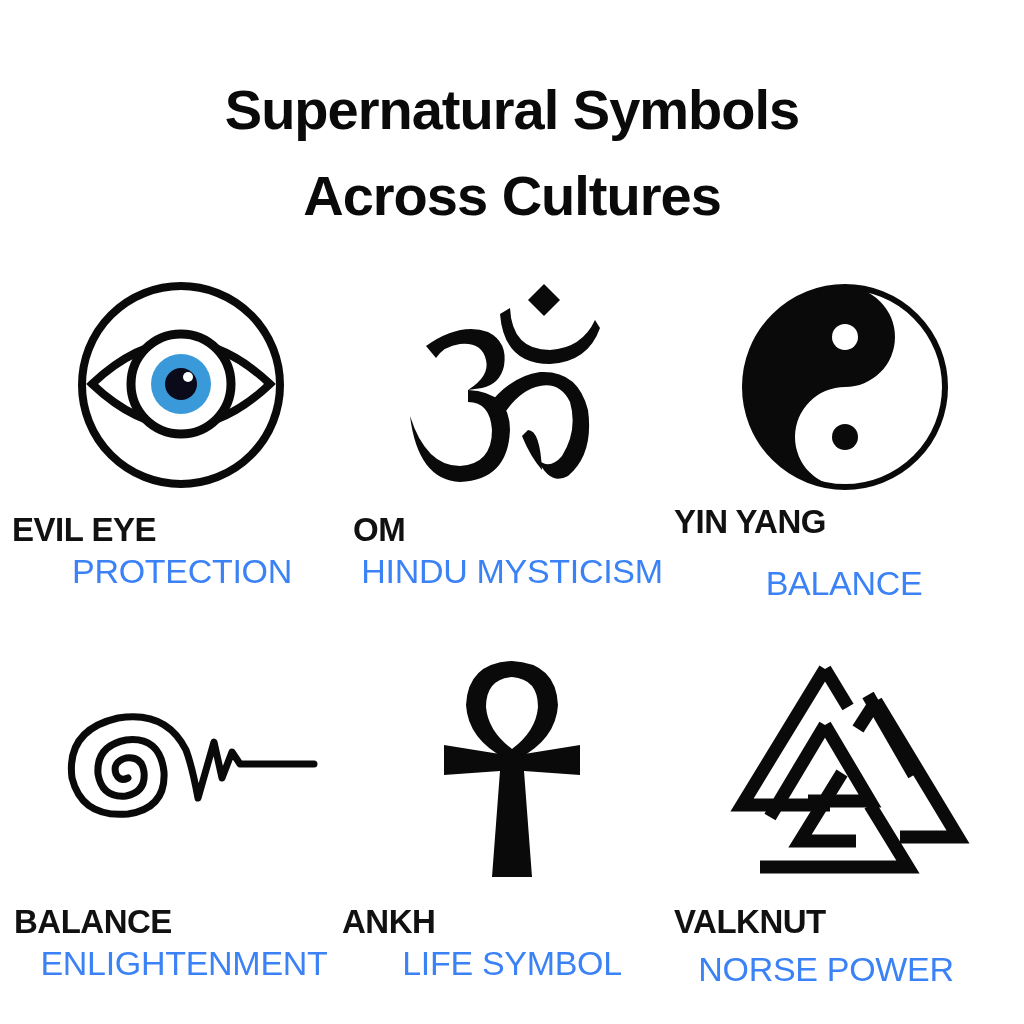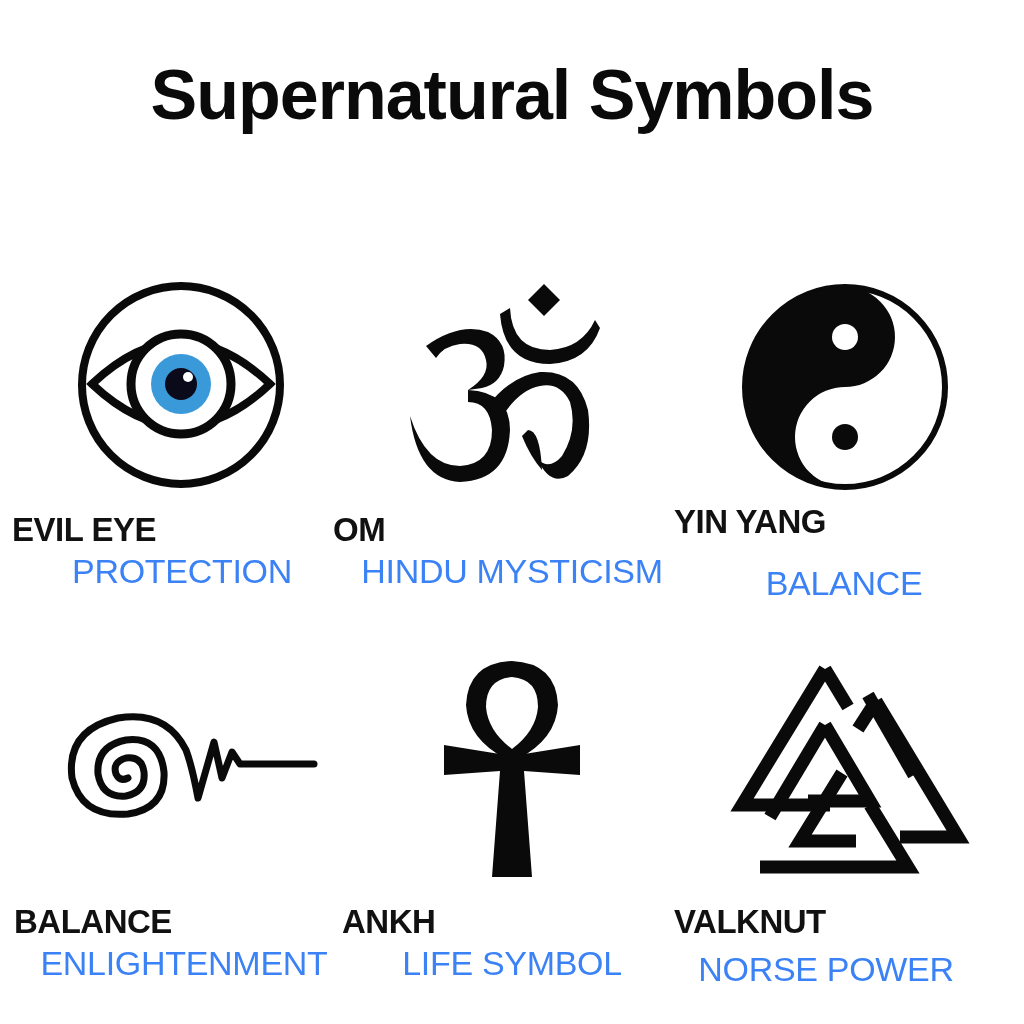--- a/index.html
+++ b/index.html
@@ -1,26 +1,27 @@
 <!DOCTYPE html>
 <html><head>
   <meta charset="utf-8">
   <style>
     html, body { margin: 0; padding: 0; background: #ffffff; }
     body { width: 1024px; height: 1024px; position: relative; overflow: hidden; font-family: "Liberation Sans", sans-serif; color: #111; }
-    .title { position: absolute; left: 0; width: 1024px; top: 52px; text-align: center; font-weight: bold; font-size: 70px; line-height: 86px; letter-spacing: -1px; color: #0a0a0a; }
+    .title { position: absolute; left: 0; width: 1024px; top: 67px; text-align: center; font-weight: bold; font-size: 56px; line-height: 86px; letter-spacing: -1px; color: #0a0a0a; }
     .icon { position: absolute; }
     .name { position: absolute; width: 340px; text-align: left; font-weight: bold; font-size: 33px; line-height: 36px; letter-spacing: -0.5px; color: #111; }
     .desc { position: absolute; width: 340px; text-align: center; font-size: 34px; line-height: 38px; color: #3b82f6; letter-spacing: -0.3px; }
   </style>
 </head>
 <body>
 
 <div class="title">
   <div>Supernatural Symbols</div>
+  <div>Across Cultures</div>
 </div>
 
 <div>
   <svg class="icon" style="left:76px;top:280px" width="210" height="210" viewBox="0 0 210 210">
     <circle cx="105" cy="105" r="99" fill="none" stroke="#0a0a0a" stroke-width="8"></circle>
     <path d="M16 104 Q105 20 194 104 Q105 188 16 104 Z" fill="#fff" stroke="#0a0a0a" stroke-width="8" stroke-linejoin="miter"></path>
     <circle cx="105" cy="104" r="50" fill="#fff" stroke="#0a0a0a" stroke-width="9"></circle>
     <circle cx="105" cy="104" r="30" fill="#3a9ad9"></circle>
     <circle cx="105" cy="104" r="16" fill="#0a0a1a"></circle>
     <circle cx="112" cy="97" r="5" fill="#fff"></circle>
@@ -36,21 +37,21 @@
 
     <path d="M110 28 Q112 70 150 70 Q182 68 195 40 L200 48 Q188 82 150 84 Q104 84 100 34 Z" fill="#0a0a0a"></path>
 
     <path d="M26 66 Q60 42 88 52 Q108 62 104 86 Q100 104 82 108 L68 110 Q90 96 86 80 Q82 62 60 64 Q44 66 36 78 Z" fill="#0a0a0a"></path>
 
     <path d="M68 110 Q110 112 110 150 Q108 200 60 202 Q18 200 10 136 Q26 186 60 186 Q92 184 92 150 Q90 122 68 122 Z" fill="#0a0a0a"></path>
 
     <path d="M86 128 Q110 96 140 92 Q178 90 188 130 Q194 174 168 196 Q150 206 138 180 Q150 190 162 176 Q178 150 170 122 Q160 102 140 106 Q118 110 100 140 Z" fill="#0a0a0a"></path>
     <path d="M128 150 Q140 150 142 190 Q130 176 122 156 Z" fill="#0a0a0a"></path>
   </svg>
-  <div class="name" style="left:333px;top:512px">OM</div>
+  <div class="name" style="left:353px;top:512px">OM</div>
   <div class="desc" style="left:342px;top:552px">HINDU MYSTICISM</div>
 </div>
 
 <div>
   <svg class="icon" style="left:740px;top:282px" width="210" height="210" viewBox="0 0 210 210">
     <circle cx="105" cy="105" r="100" fill="#fff" stroke="#0a0a0a" stroke-width="6"></circle>
     <path d="M105 5 A100 100 0 0 0 105 205 A50 50 0 0 1 105 105 A50 50 0 0 0 105 5 Z" fill="#0a0a0a"></path>
     <circle cx="105" cy="55" r="13" fill="#fff"></circle>
     <circle cx="105" cy="155" r="13" fill="#0a0a0a"></circle>
   </svg>

